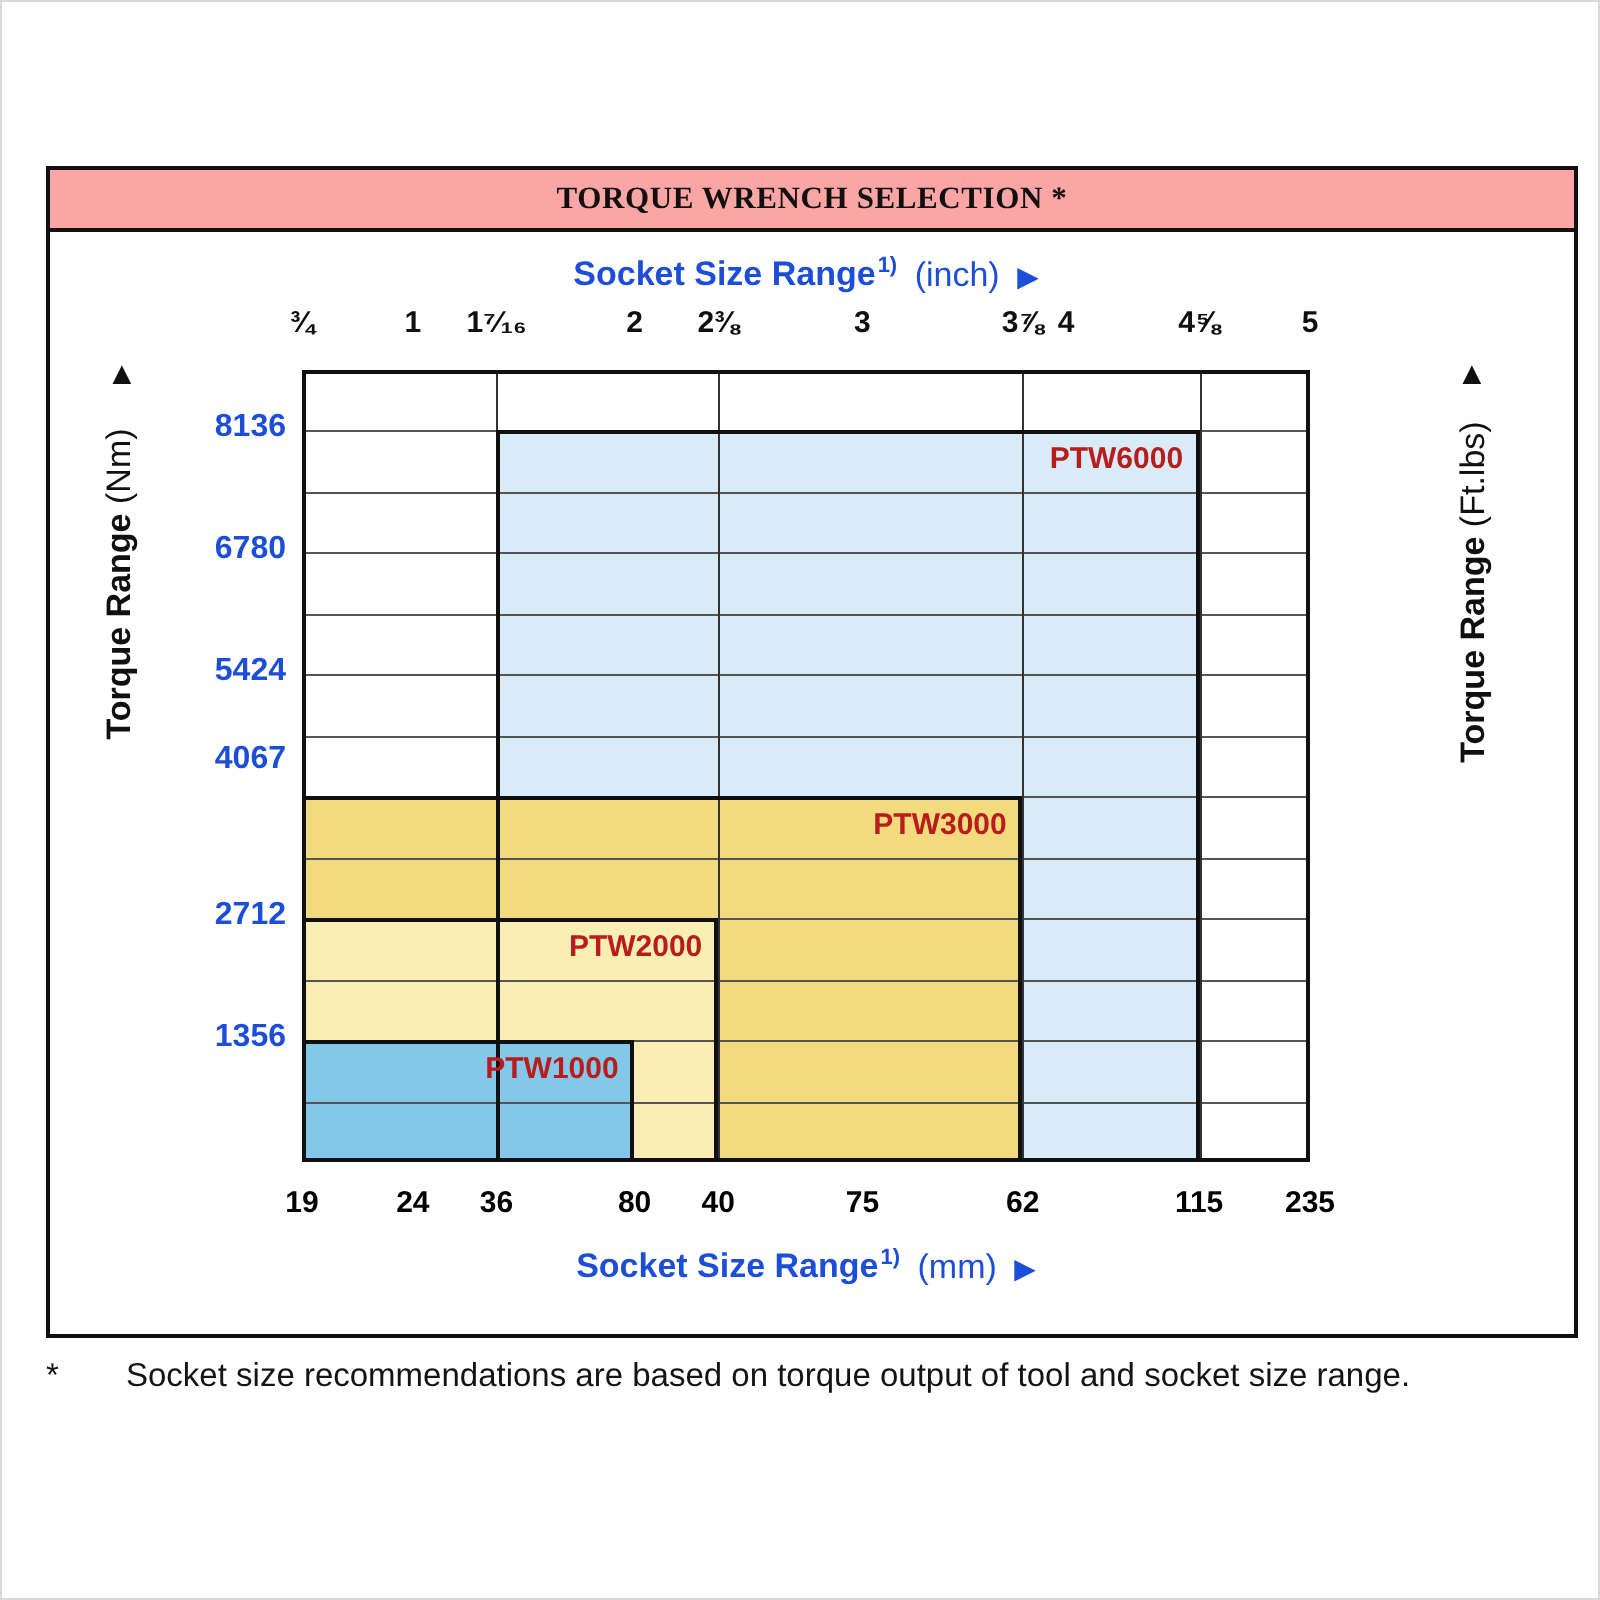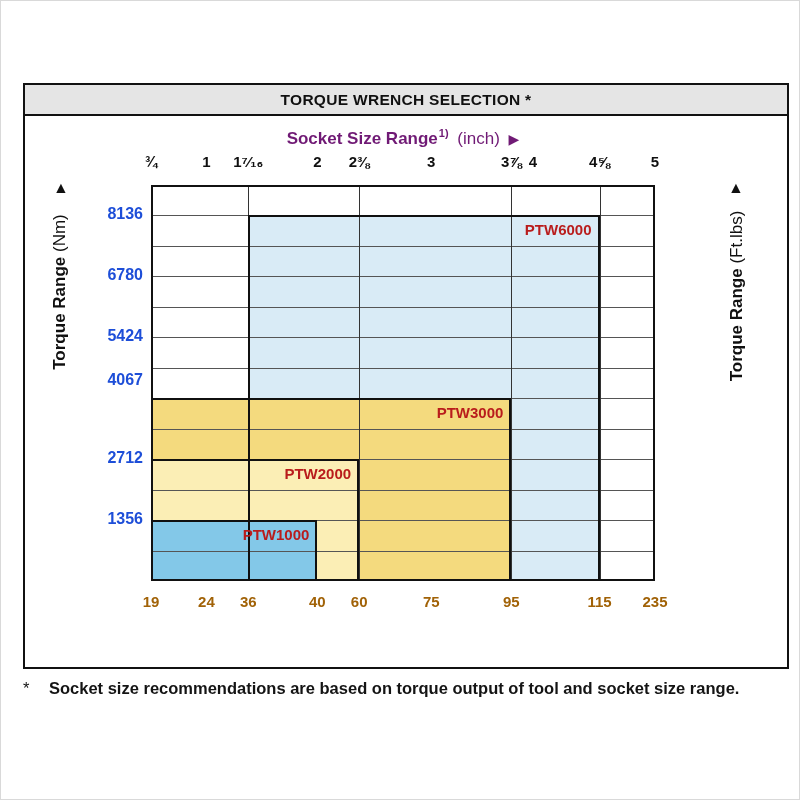--- a/index.html
+++ b/index.html
@@ -1,64 +1,64 @@
 <!DOCTYPE html>
 <html><head>
 <meta charset="utf-8">
 <style>
   html,body{margin:0;padding:0;background:#ffffff;font-family:"Liberation Sans",sans-serif;}
   .page{position:relative;width:800px;height:800px;background:#ffffff;border:1px solid #d9d9d9;box-sizing:border-box;overflow:hidden;}
   .chart-frame{position:absolute;left:22px;top:82px;width:766px;height:586px;border:2px solid #111;box-sizing:border-box;background:#ffffff;}
   .title-bar{position:absolute;left:0;top:0;width:100%;height:31px;border-bottom:2px solid #111;box-sizing:border-box;
              display:flex;align-items:center;justify-content:center;font-weight:bold;font-size:15.5px;letter-spacing:.3px;color:#101010;}
-  .axis-title{position:absolute;left:126px;width:504px;text-align:center;font-size:17px;color:#701a75;white-space:nowrap;}
+  .axis-title{position:absolute;left:126px;width:504px;text-align:center;font-size:17px;color:#1d4ed8;white-space:nowrap;}
   .axis-title b{font-weight:bold;}
   .axis-title sup{font-size:11px;font-weight:bold;vertical-align:super;margin-left:1px;}
   .axis-title .unit{font-weight:normal;margin-left:4px;}
   .axis-title .arrow{font-size:14px;margin-left:4px;}
   .top-axis-title{top:42px;}
   .bottom-axis-title{top:538px;}
   .top-ticks{position:absolute;left:126px;top:68px;width:504px;height:22px;}
   .top-ticks span{position:absolute;transform:translateX(-50%);font-size:15px;font-weight:bold;color:#101010;white-space:nowrap;}
   .plot{position:absolute;left:126px;top:100px;width:504px;height:396px;}
   .plot *{position:absolute;}
   .region-fill{box-sizing:border-box;}
   .h-grid{left:0;width:100%;height:1px;}
   .v-grid{top:0;height:100%;width:1px;}
   .region-border{box-sizing:border-box;background:transparent;}
   .plot-border{left:0;top:0;width:100%;height:100%;border:2px solid #111;box-sizing:border-box;}
   .region-label{font-size:15px;font-weight:bold;color:#b91c1c;white-space:nowrap;}
   .bottom-ticks{position:absolute;left:126px;top:496px;width:504px;height:11px;}
   .bottom-tick-labels{position:absolute;left:126px;top:508px;width:504px;height:22px;}
-  .bottom-tick-labels span{position:absolute;transform:translateX(-50%);font-size:15px;font-weight:bold;color:#a16207;}
+  .bottom-tick-labels span{position:absolute;transform:translateX(-50%);font-size:15px;font-weight:bold;color:#000000;}
   .side-labels{position:absolute;top:0;height:100%;}
   .side-labels span{position:absolute;font-size:16px;font-weight:bold;color:#1d4ed8;white-space:nowrap;}
   .left-labels{left:0;width:118px;}
   .left-labels span{right:0;}
   .right-labels{left:640px;width:120px;}
   .right-labels span{left:0;}
   .v-arrow{position:absolute;font-size:16px;color:#101010;}
   .v-arrow.left{left:28px;top:94px;}
   .v-arrow.right{left:703px;top:94px;}
   .rot-label{position:absolute;width:400px;height:22px;text-align:center;font-size:17px;font-weight:bold;color:#101010;
              transform:rotate(-90deg);white-space:nowrap;}
   .rot-label .unit{font-weight:normal;}
   .rot-label.left{left:-164px;top:196px;}
   .rot-label.right{left:513px;top:200px;}
   .footnote{position:absolute;left:22px;top:674px;width:745px;font-size:16.5px;color:#141414;line-height:26px;}
   .footnote .marker{position:absolute;left:0;top:0;}
-  .footnote .fn-text{margin-left:26px;font-weight:bold;}
+  .footnote .fn-text{margin-left:40px;}
 </style>
 </head>
 <body>
 
 <div class="page">
   <div class="chart-frame">
 
-    <div class="title-bar" style="background: #e5e5e5;">
+    <div class="title-bar" style="background: #fca5a5; font-family: Liberation Serif, serif;">
       <span>TORQUE WRENCH SELECTION *</span>
     </div>
 
     <div class="axis-title top-axis-title">
       <b>Socket Size Range</b><sup>1)</sup>
       <span class="unit">(inch)</span>
       <span class="arrow">▶</span>
     </div>
 
     <div class="top-ticks">
@@ -149,28 +149,33 @@
         <div class="" style="left: 468px; width: 1px; height: 5px;"></div>
         <div class="" style="left: 480px; width: 1px; height: 5px;"></div>
         <div class="" style="left: 492px; width: 1px; height: 5px;"></div>
         <div class="" style="left: 504px; width: 1px; height: 5px;"></div>
         <div class="" style="left: -1px; width: 2px; height: 9px;"></div>
       </div>
     <div class="bottom-tick-labels">
         <span class="" style="left: 0px;">19</span>
         <span class="" style="left: 55.44px;">24</span>
         <span class="" style="left: 97.272px;">36</span>
-        <span class="" style="left: 166.32px;">40</span>
-        <span class="" style="left: 208.152px;">60</span>
+        <span class="" style="left: 166.32px;">80</span>
+        <span class="" style="left: 208.152px;">40</span>
         <span class="" style="left: 280.224px;">75</span>
-        <span class="" style="left: 360.36px;">95</span>
+        <span class="" style="left: 360.36px;">62</span>
         <span class="" style="left: 448.56px;">115</span>
         <span class="" style="left: 504px;">235</span>
       </div>
 
+    <div class="axis-title bottom-axis-title">
+      <b>Socket Size Range</b><sup>1)</sup>
+      <span class="unit">(mm)</span>
+      <span class="arrow">▶</span>
+    </div>
 
     <div class="side-labels left-labels">
         <span class="" style="top: 120.462px;">8136</span>
         <span class="" style="top: 181.385px;">6780</span>
         <span class="" style="top: 242.308px;">5424</span>
         <span class="" style="top: 286px;">4067</span>
         <span class="" style="top: 364.154px;">2712</span>
         <span class="" style="top: 425.077px;">1356</span>
       </div>
 

